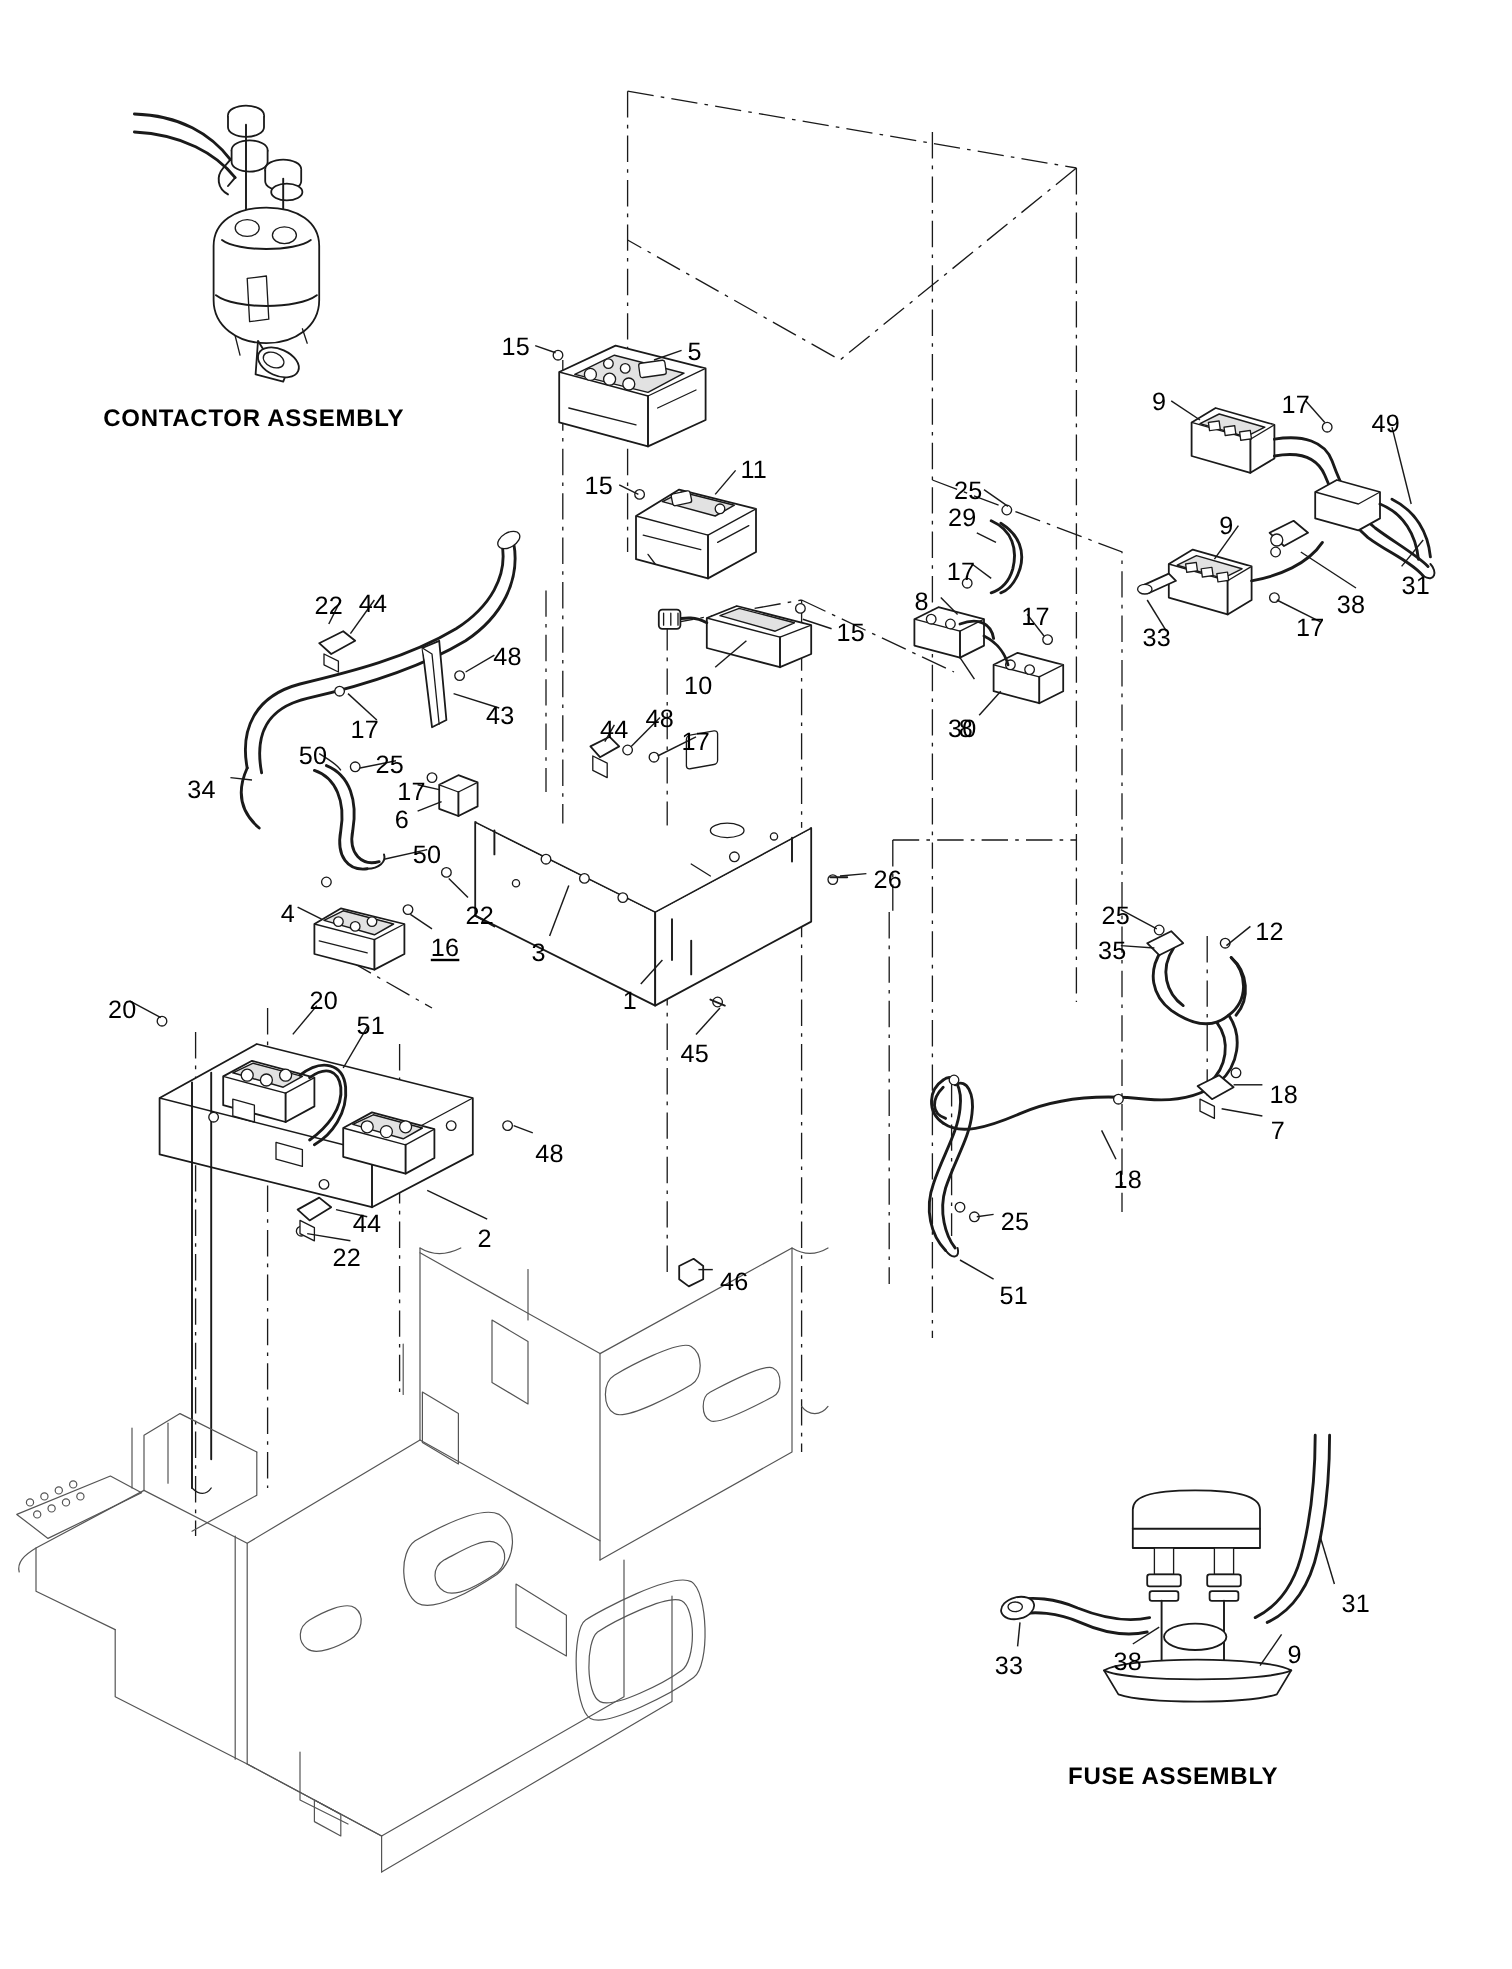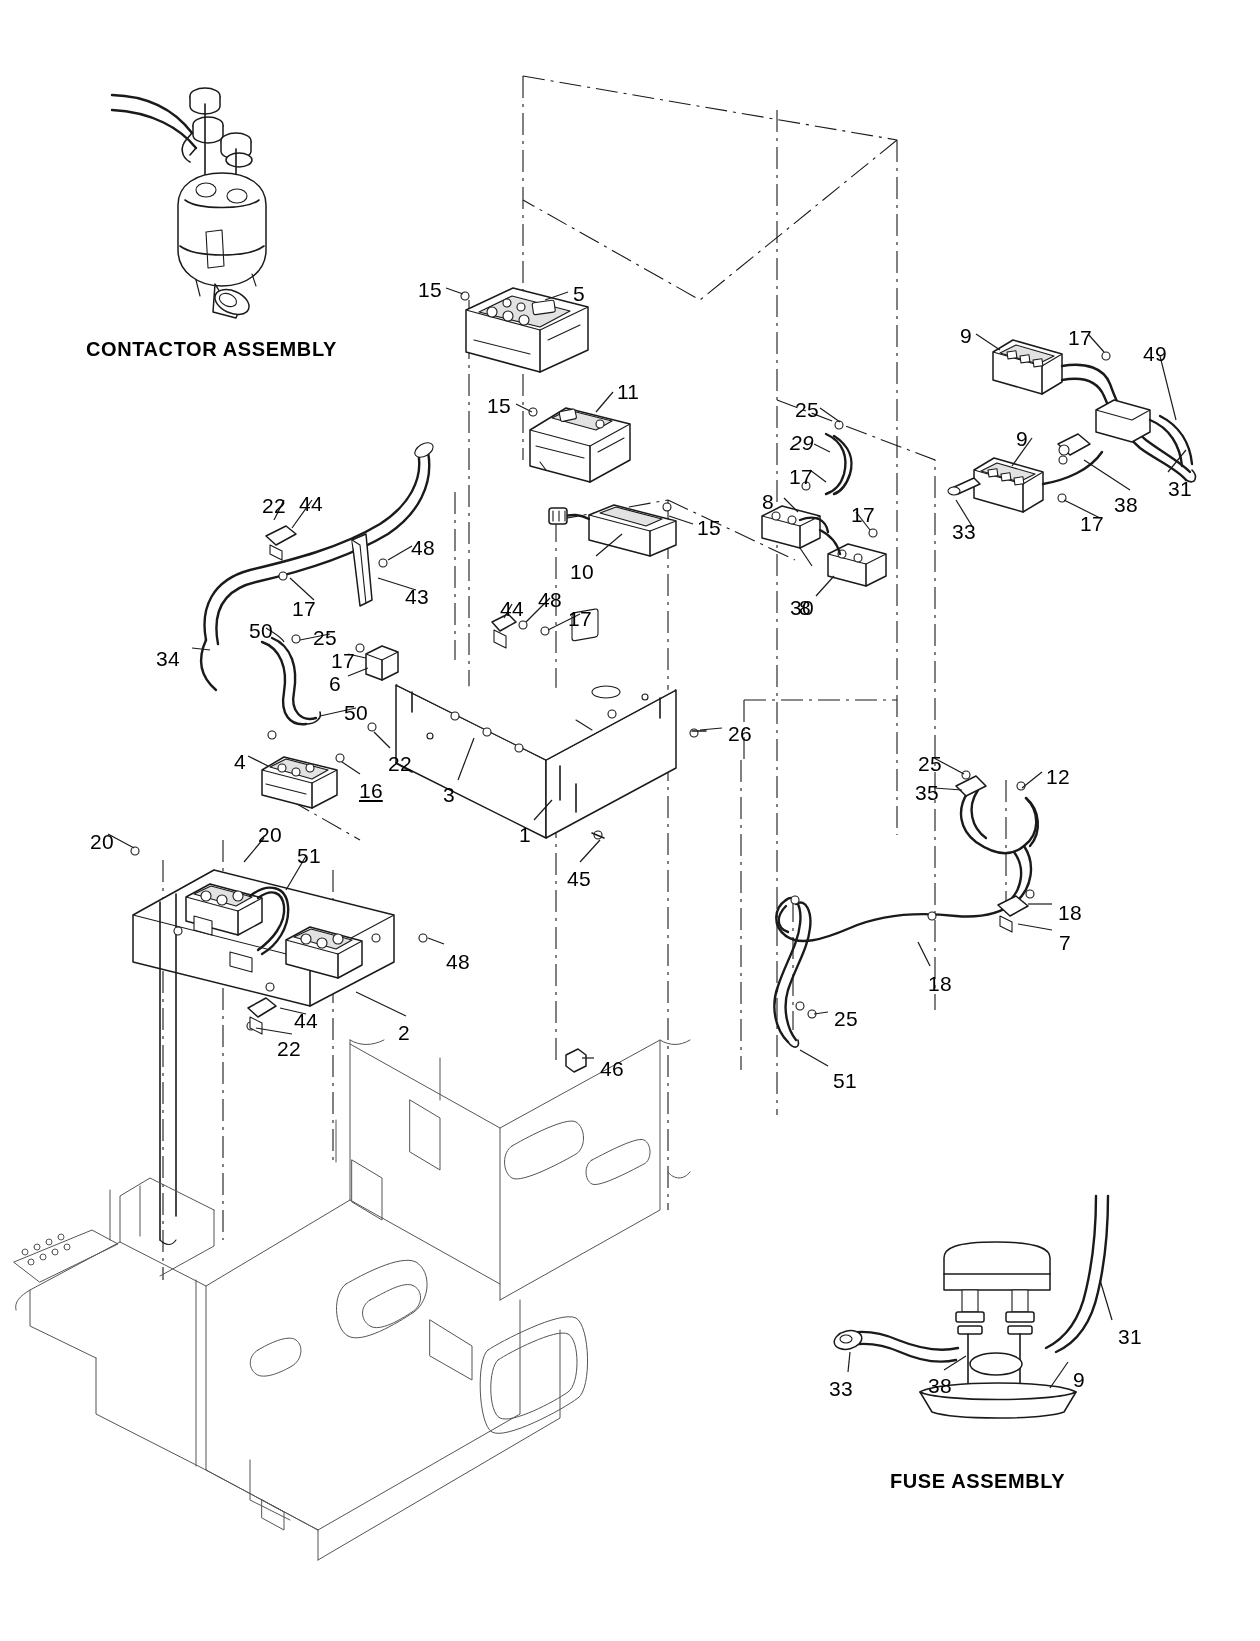--- a/index.html
+++ b/index.html
@@ -488,21 +488,21 @@
   <div class="section-title" style="left:890px; top:1470px;">FUSE ASSEMBLY</div>
 
   <div class="callout" style="left:418px; top:279px;">15</div>
   <div class="callout" style="left:573px; top:283px;">5</div>
   <div class="callout" style="left:960px; top:325px;">9</div>
   <div class="callout" style="left:1068px; top:327px;">17</div>
   <div class="callout" style="left:1143px; top:343px;">49</div>
   <div class="callout" style="left:487px; top:395px;">15</div>
   <div class="callout" style="left:617px; top:381px;">11</div>
   <div class="callout" style="left:795px; top:399px;">25</div>
-  <div class="callout" style="left:790px; top:432px;font-style:italic;">29</div>
+  <div class="callout" style="left:790px; top:421px;">29</div>
   <div class="callout" style="left:1016px; top:428px;">9</div>
   <div class="callout" style="left:789px; top:466px;">17</div>
   <div class="callout" style="left:1168px; top:478px;">31</div>
   <div class="callout" style="left:1114px; top:494px;">38</div>
   <div class="callout" style="left:262px; top:495px;">22</div>
   <div class="callout" style="left:299px; top:493px;">44</div>
   <div class="callout" style="left:762px; top:491px;">8</div>
   <div class="callout" style="left:851px; top:504px;">17</div>
   <div class="callout" style="left:697px; top:517px;">15</div>
   <div class="callout" style="left:952px; top:521px;">33</div>

